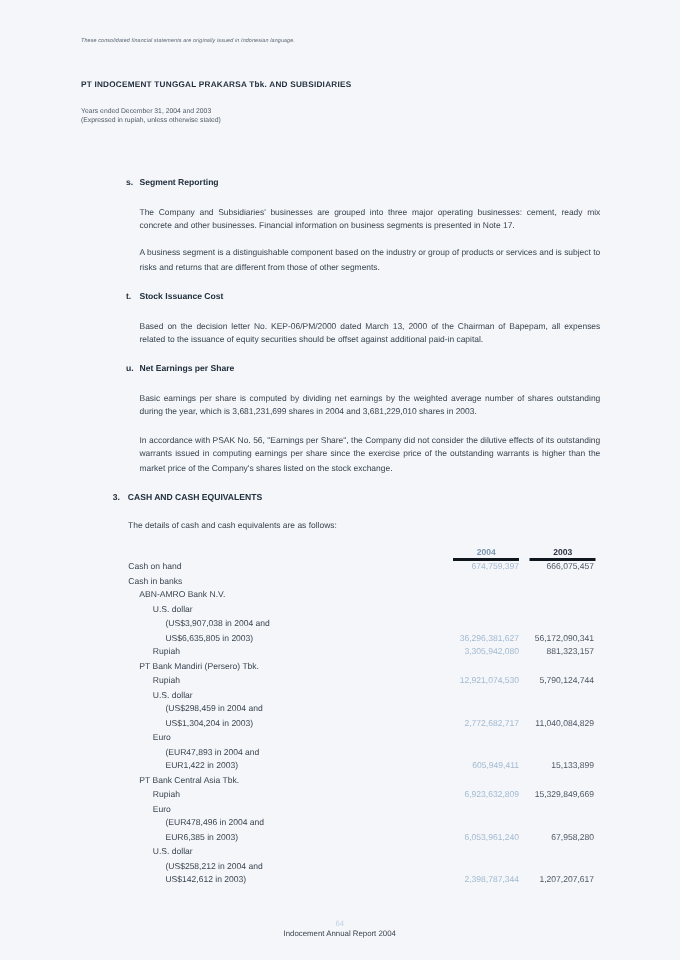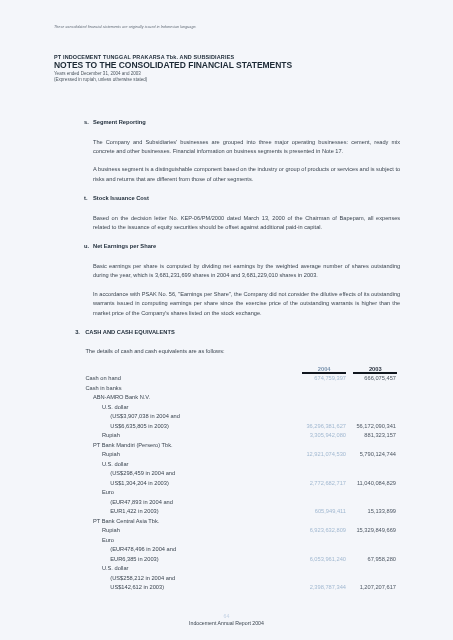--- a/index.html
+++ b/index.html
@@ -68,21 +68,20 @@
 
   .foot-num { position:absolute; width:453px; text-align:center; top:612.5px; font-size:5.2px; color:#c3d2e4; }
   .foot-txt { position:absolute; width:453px; text-align:center; top:620px; font-size:5.23px; color:#3b4550; }
 </style>
 </head>
 <body>
 
 <div class="page">
   <div class="note-italic">These consolidated financial statements are originally issued in Indonesian language.</div>
   <div class="hdr-company">PT INDOCEMENT TUNGGAL PRAKARSA Tbk. AND SUBSIDIARIES</div>
-  <div class="hdr-title">NOTES TO THE CONSOLIDATED FINANCIAL STATEMENTS</div>
   <div class="hdr-sub1">Years ended December 31, 2004 and 2003</div>
   <div class="hdr-sub2">(Expressed in rupiah, unless otherwise stated)</div>
 
   <div class="letter" style="top:119.3px">s.</div>
   <div class="sec-title" style="top:119.3px">Segment Reporting</div>
   <div class="para" style="top:137.7px">The Company and Subsidiaries' businesses are grouped into three major operating businesses: cement, ready mix concrete and other businesses. Financial information on business segments is presented in Note 17.</div>
   <div class="para" style="top:165.3px">A business segment is a distinguishable component based on the industry or group of products or services and is subject to risks and returns that are different from those of other segments.</div>
 
   <div class="letter" style="top:195.2px">t.</div>
   <div class="sec-title" style="top:195.2px">Stock Issuance Cost</div>

